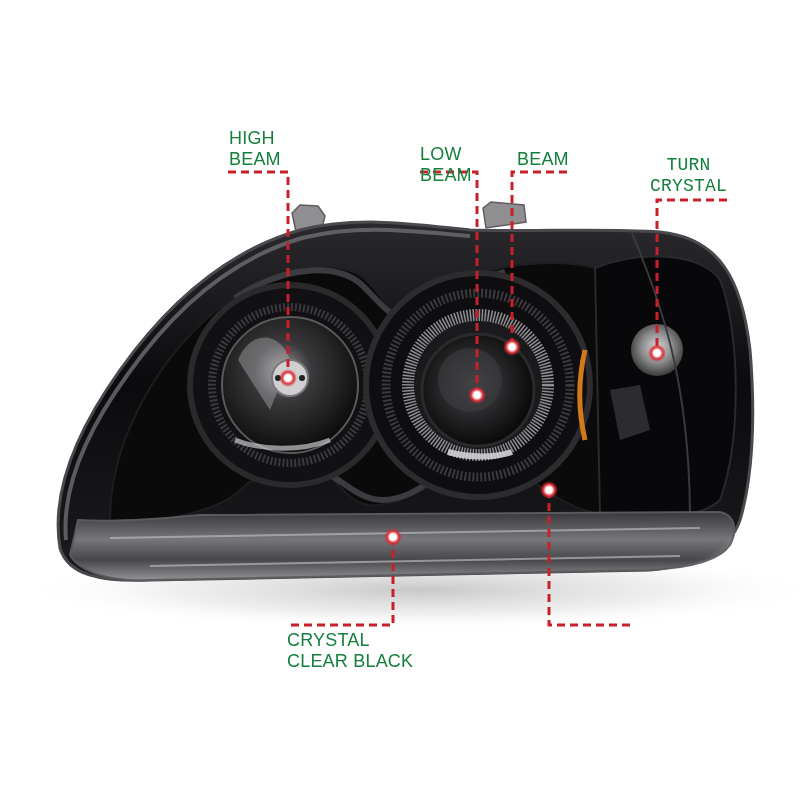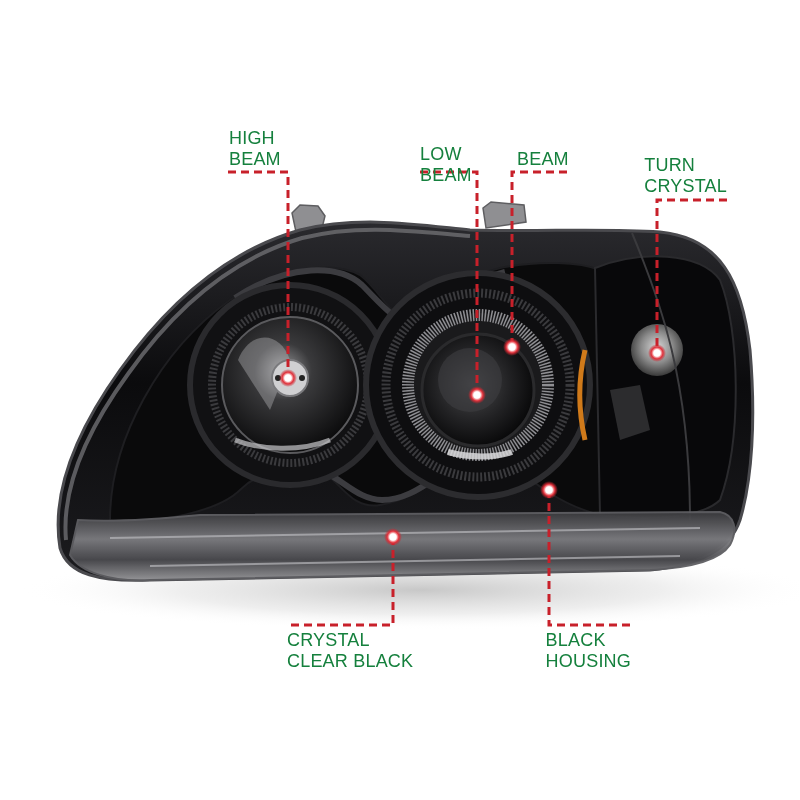--- a/index.html
+++ b/index.html
@@ -7,21 +7,21 @@
       width: 800px; height: 800px; overflow: hidden; position: relative;
       background: #ffffff;
       font-family: "Liberation Sans", "DejaVu Sans", sans-serif;
     }
     .stage { position: absolute; inset: 0; width: 800px; height: 800px; }
     .label {
       position: absolute; color: #15803d; font-size: 18px; line-height: 21px;
       letter-spacing: 0.2px; font-weight: normal; white-space: nowrap;
     }
     .label span { display: block; }
-    .label.right { text-align: left; }
+    .label.right { text-align: center; font-family: Liberation Mono, monospace; }
     svg { position: absolute; left: 0; top: 0; }
   </style>
 </head>
 <body>
 
 <div class="stage">
 
   <svg width="800" height="800" viewBox="0 0 800 800">
     <defs>
       <radialGradient id="floorShadow" cx="50%" cy="50%" r="50%">
@@ -185,18 +185,14 @@
   <div class="label right" style="right:73px; top:155px;">
     <span>TURN</span>
     <span>CRYSTAL</span>
   </div>
 
   <div class="label" style="left:287px; top:630px;">
     <span>CRYSTAL</span>
     <span>CLEAR BLACK</span>
   </div>
 
-  <div class="label right" style="right:169px; top:630px;">
-    <span>BLACK</span>
-    <span>HOUSING</span>
-  </div>
 
 </div>
 
 </body></html>

